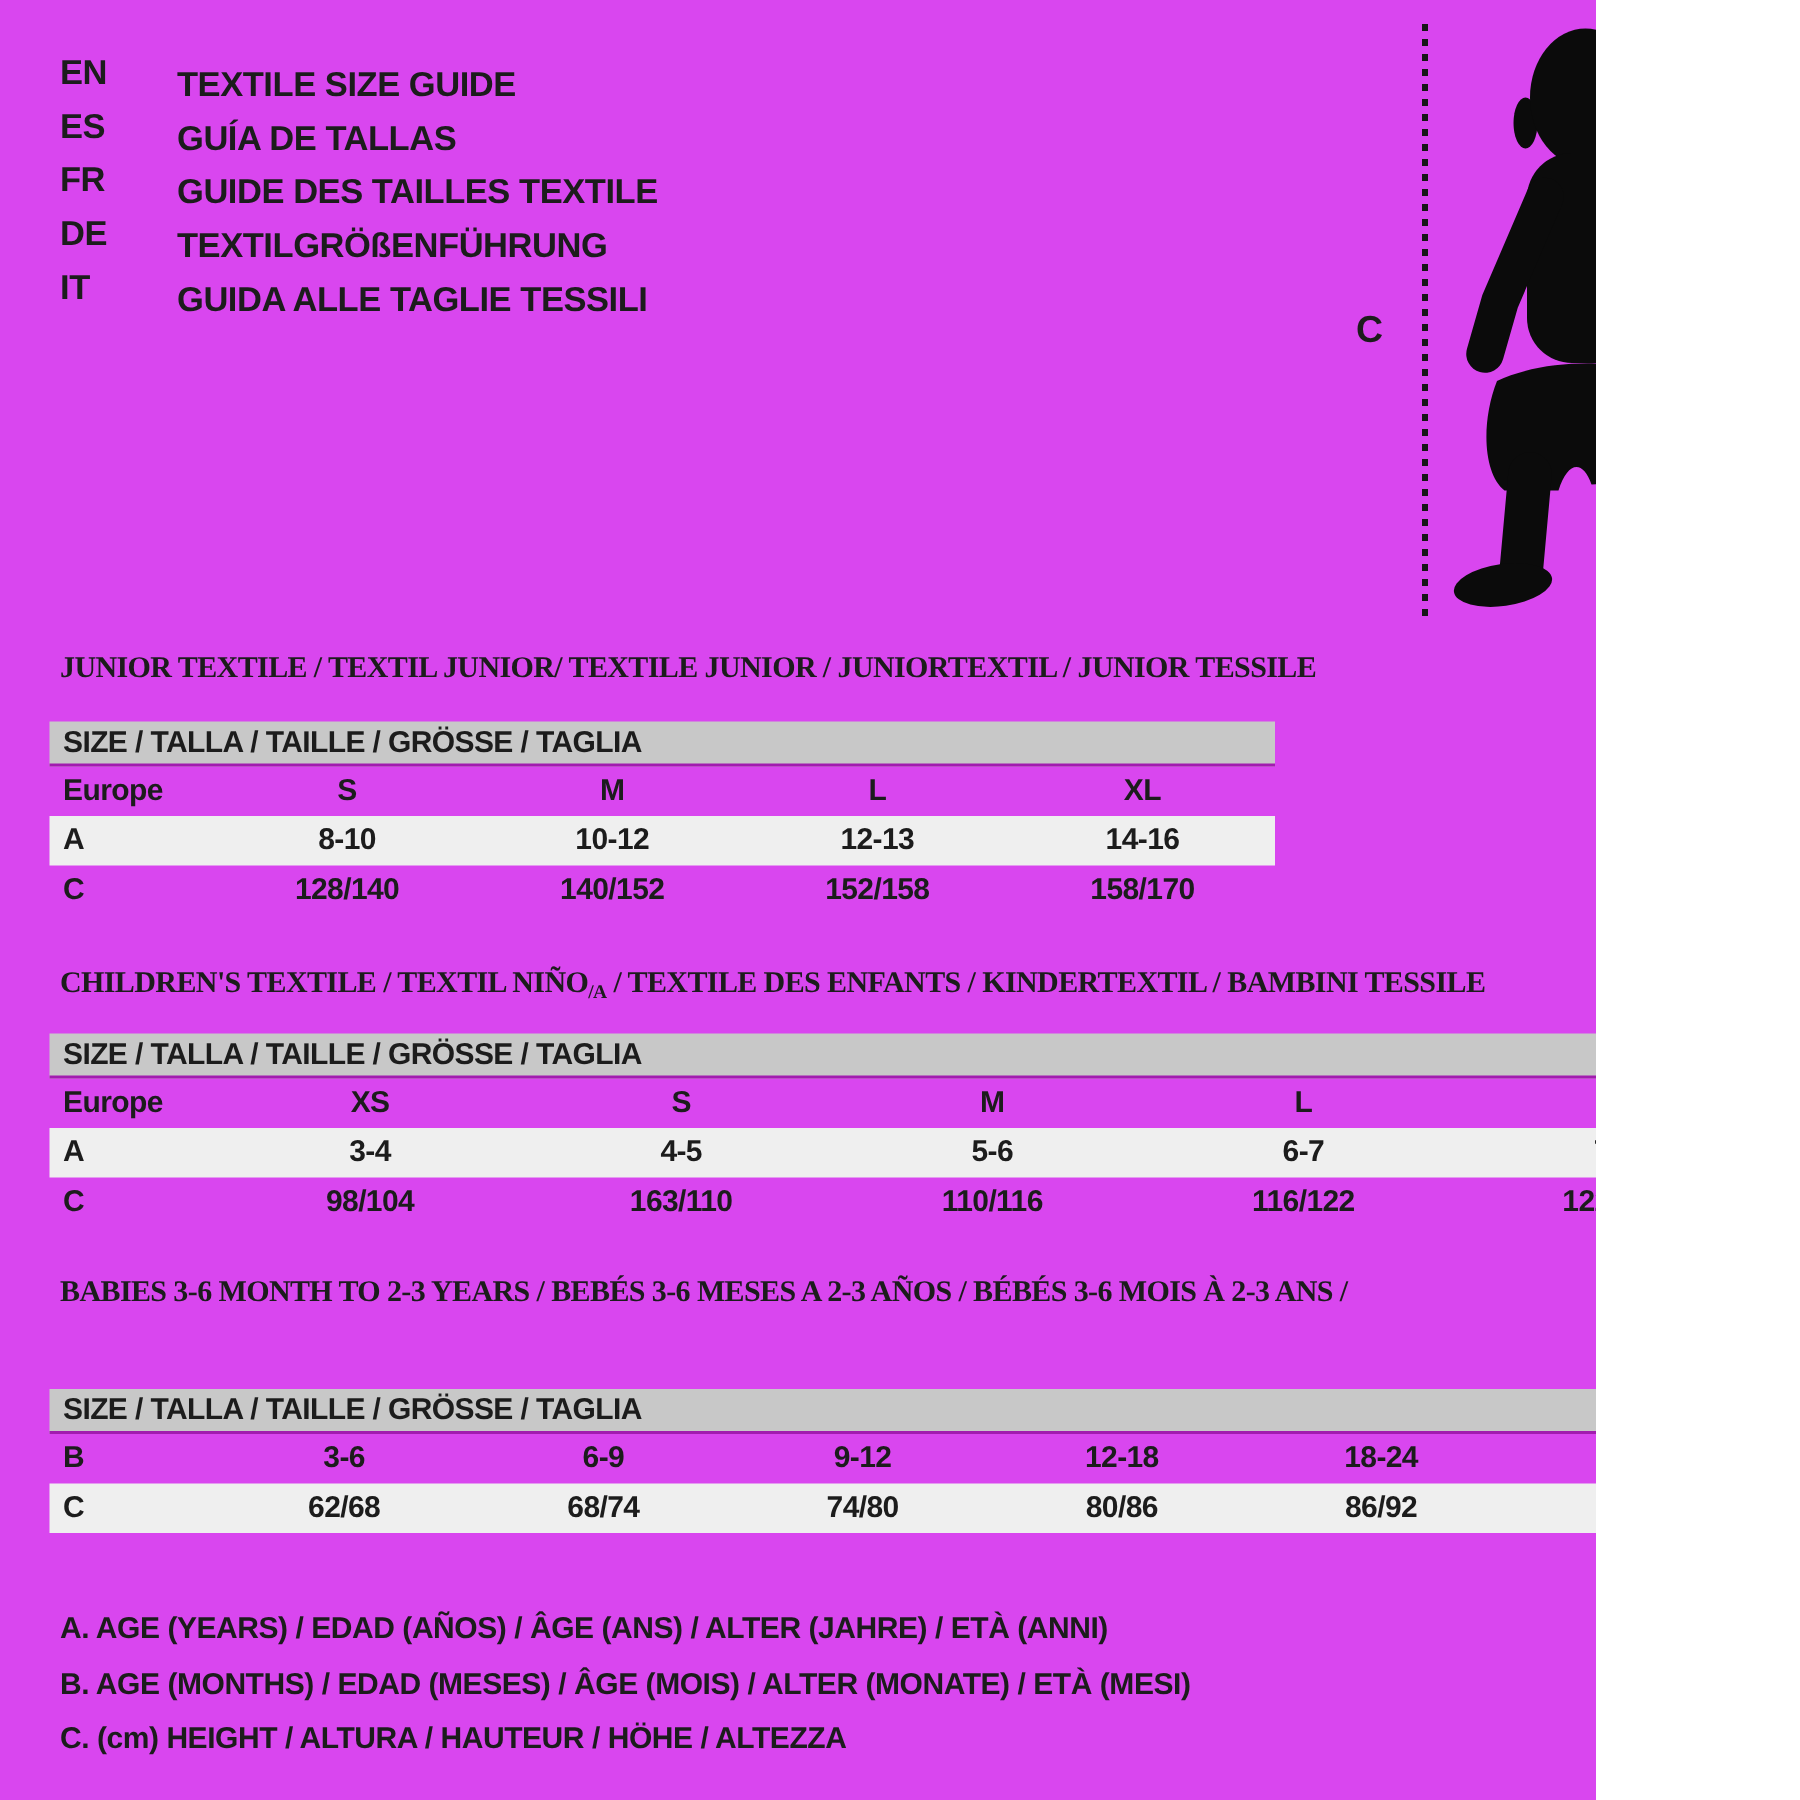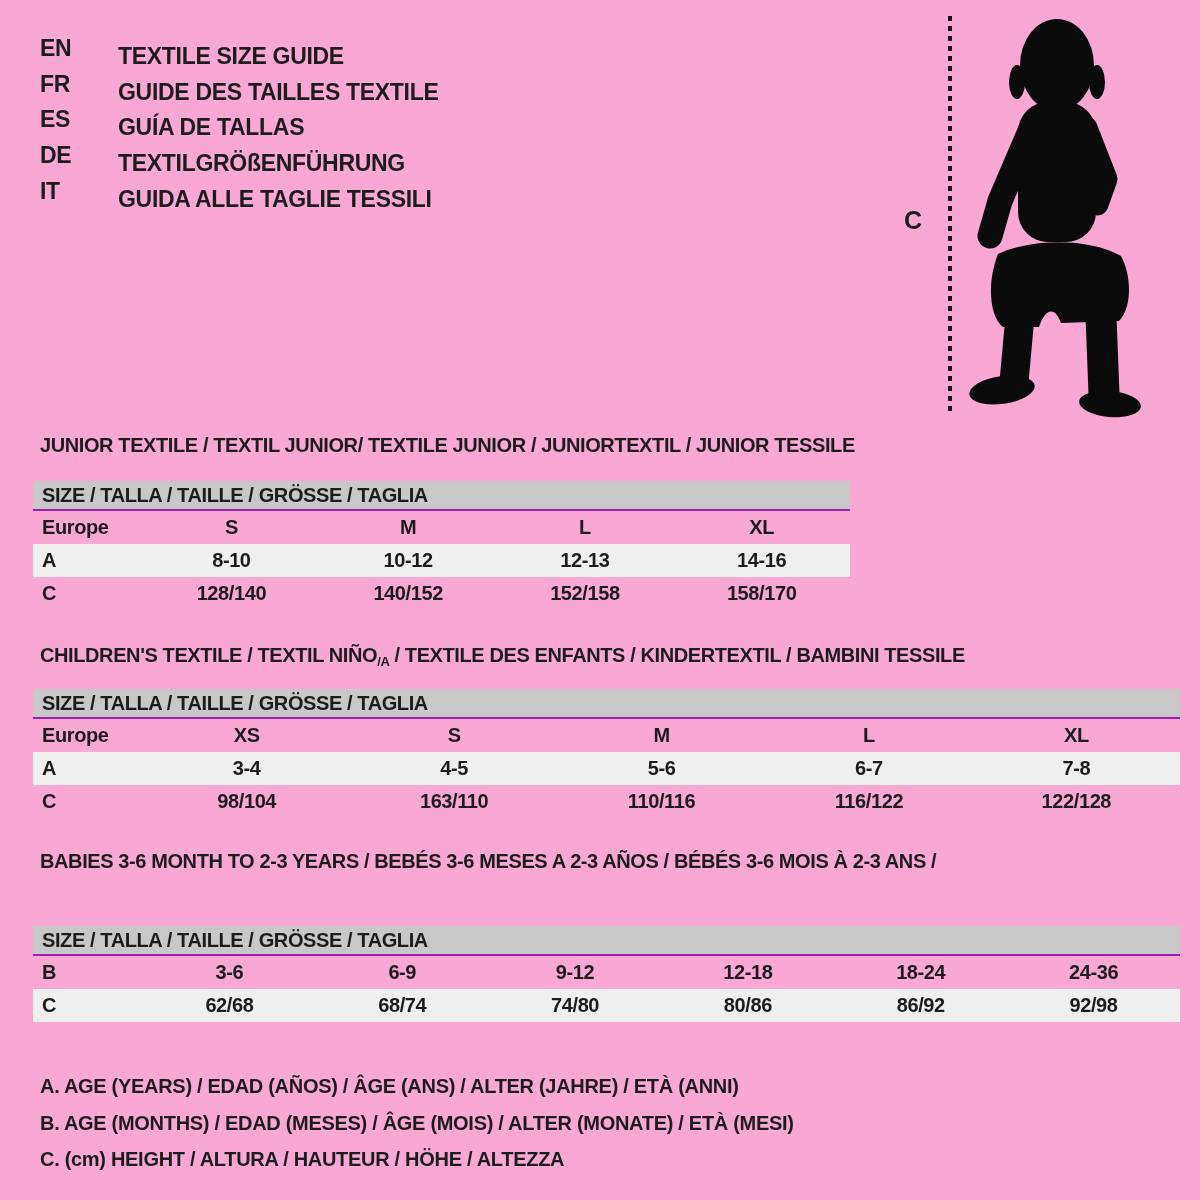--- a/index.html
+++ b/index.html
@@ -1,35 +1,35 @@
 <!DOCTYPE html>
 <html><head>
 <meta charset="utf-8">
 <style>
   html,body{margin:0;padding:0;background:#ffffff;}
   .page{
-    position:relative;width:1200px;height:1200px;background:#f9a8d4;overflow:hidden;
+    position:relative;width:1064px;height:1200px;background:#d946ef;overflow:hidden;
     font-family:"Liberation Sans", sans-serif;font-weight:bold;color:#1c1c1c;
   }
   
   .lang-block{position:absolute;left:40px;top:31px;}
   .lang-row{display:flex;align-items:center;height:35.6px;font-size:23px;letter-spacing:-0.3px;}
   .lang-code{width:78px;}
   .lang-label{white-space:nowrap;margin-top:16px;}
 
   
   .measure-line{
     position:absolute;left:948px;top:16px;width:4px;height:400px;
     background:repeating-linear-gradient(to bottom,#161616 0 5px,transparent 5px 10px);
   }
   .measure-label{position:absolute;left:904px;top:206px;font-size:25px;}
   .figure-svg{position:absolute;left:960px;top:14px;}
 
   
-  .section-title{position:absolute;left:40px;font-size:20px;letter-spacing:-0.4px;white-space:nowrap;}
+  .section-title{position:absolute;left:40px;font-size:20px;letter-spacing:-0.4px;white-space:nowrap;font-family:Liberation Serif, serif;}
   .title-junior{top:434px;}
   .title-children{top:644px;}
   .title-babies{top:843px;line-height:37px;}
   .subA{font-size:13px;vertical-align:-4px;}
 
   
   .size-table{position:absolute;left:33px;}
   .tw-narrow{width:817px;}
   .tw-wide{width:1147px;}
   .tbl-junior{top:481px;}
@@ -52,26 +52,26 @@
 <body>
 
 <div class="page">
 
   <div class="lang-block">
     <div class="lang-row">
       <span class="lang-code">EN</span>
       <span class="lang-label">TEXTILE SIZE GUIDE</span>
     </div>
     <div class="lang-row">
+      <span class="lang-code">ES</span>
+      <span class="lang-label">GUÍA DE TALLAS</span>
+    </div>
+    <div class="lang-row">
       <span class="lang-code">FR</span>
       <span class="lang-label">GUIDE DES TAILLES TEXTILE</span>
-    </div>
-    <div class="lang-row">
-      <span class="lang-code">ES</span>
-      <span class="lang-label">GUÍA DE TALLAS</span>
     </div>
     <div class="lang-row">
       <span class="lang-code">DE</span>
       <span class="lang-label">TEXTILGRÖßENFÜHRUNG</span>
     </div>
     <div class="lang-row">
       <span class="lang-code">IT</span>
       <span class="lang-label">GUIDA ALLE TAGLIE TESSILI</span>
     </div>
   </div>

